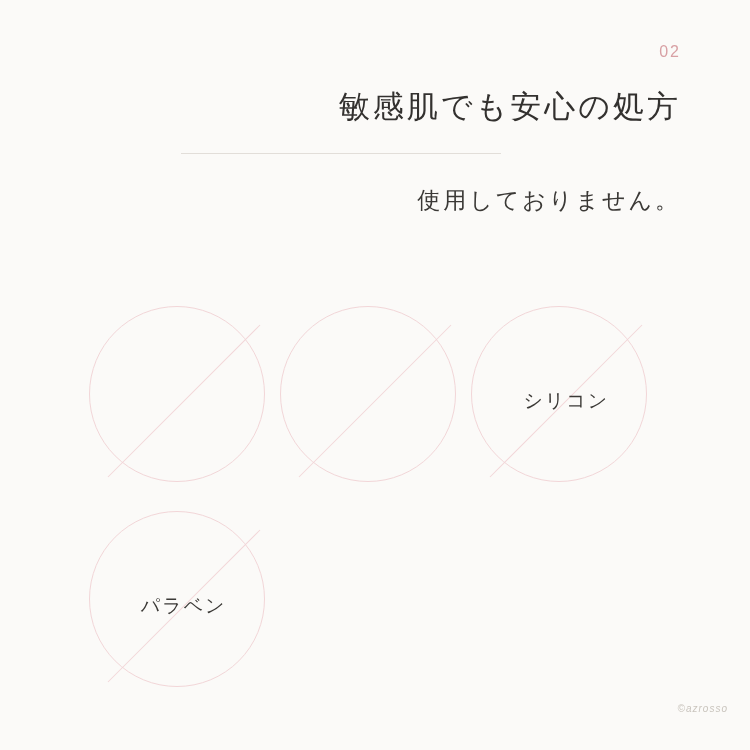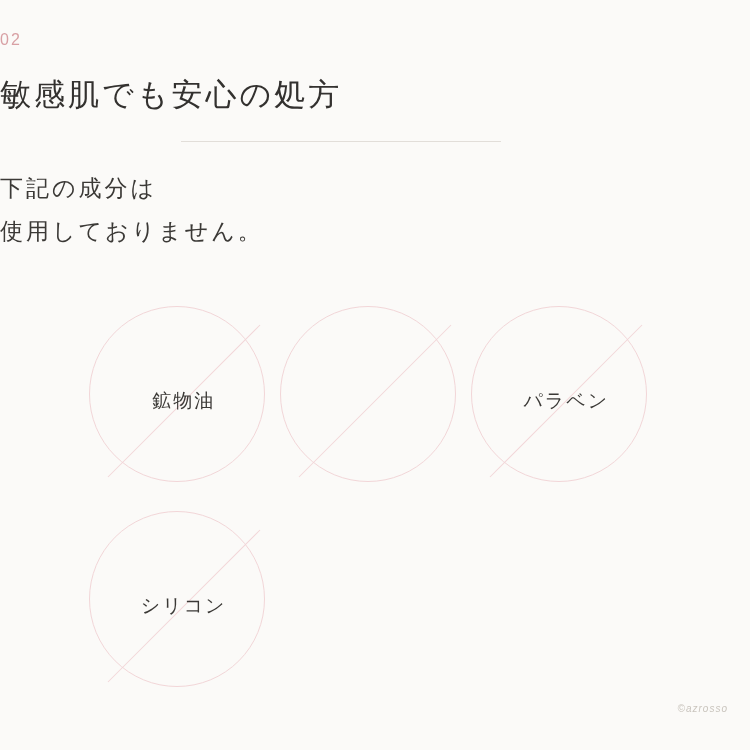--- a/index.html
+++ b/index.html
@@ -19,24 +19,24 @@
     position: relative;
     width: 750px;
     height: 750px;
     box-sizing: border-box;
     background: #fbfaf8;
   }
 
   
   .header {
     position: absolute;
-    top: 32px;
+    top: 44px;
     left: 0;
     width: 681px;
-    text-align: left;
+    text-align: right;
   }
   .eyebrow {
     font-family: "Liberation Sans", sans-serif;
     font-size: 16px;
     letter-spacing: 2px;
     color: #d8a0a4;
     line-height: 1;
   }
   .title {
     margin-top: 28px;
@@ -133,56 +133,52 @@
 </head>
 <body>
 
 <div class="page">
 
   <div class="header">
     <div class="eyebrow">02</div>
     <h1 class="title">敏感肌でも安心の処方</h1>
     <div class="divider"></div>
     <div class="lead">
-      <div>下記の成分は</div>
       <div>使用しておりません。</div>
     </div>
   </div>
 
   <div class="grid">
 
 
     <div class="cell">
       <div class="circle"></div>
       <div class="slash"></div>
-      <div class="cell-label">
-        <span>鉱物油</span>
-      </div>
     </div>
 
 
     <div class="cell">
       <div class="circle"></div>
       <div class="slash"></div>
       <div class="cell-label">
       </div>
     </div>
 
     <div class="cell">
       <div class="circle"></div>
       <div class="slash"></div>
       <div class="cell-label">
-        <span>パラベン</span>
+        <span>シリコン</span>
       </div>
     </div>
 
     <div class="cell">
       <div class="circle"></div>
       <div class="slash"></div>
       <div class="cell-label">
-        <span>シリコン</span>
+        <span>パラベン</span>
       </div>
     </div>
 
   </div>
 
   <div class="credit">©azrosso</div>
 </div>
 
 </body></html>

